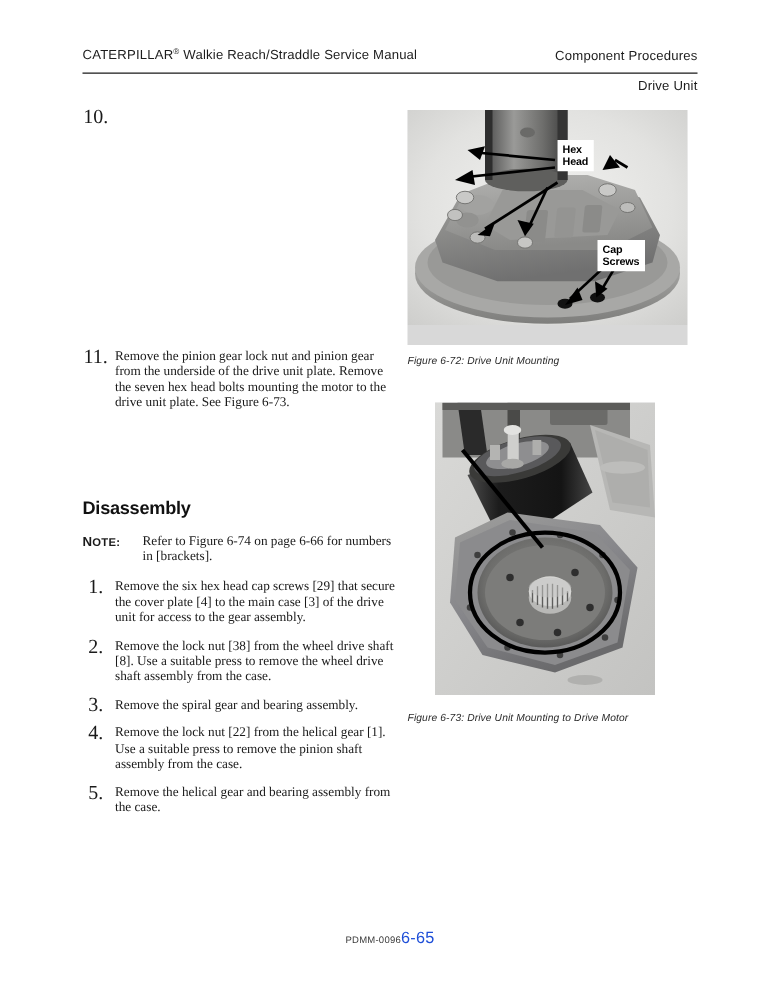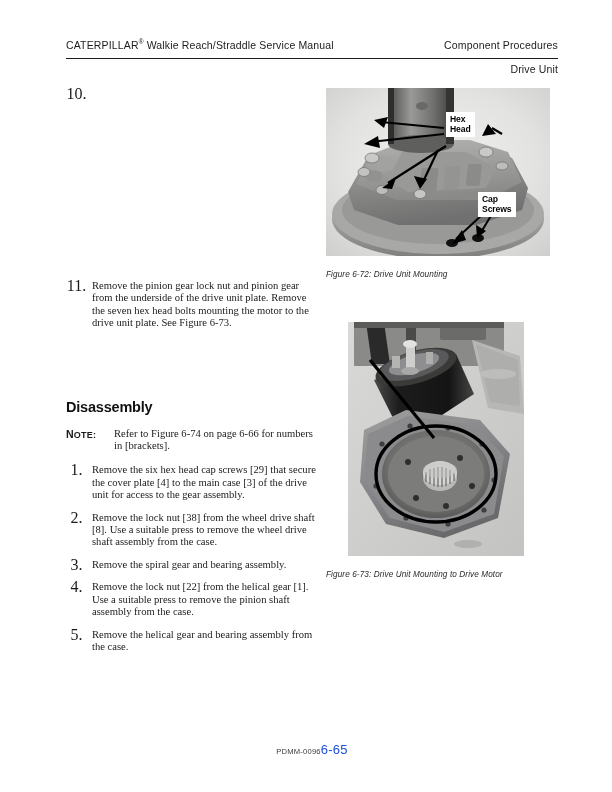--- a/index.html
+++ b/index.html
@@ -214,21 +214,21 @@
       <span class="marker">4.</span>
       <span>Remove the lock nut [22] from the helical gear [1]. Use a suitable press to remove the pinion shaft assembly from the case.</span>
     </div>
     <div class="num-item">
       <span class="marker">5.</span>
       <span>Remove the helical gear and bearing assembly from the case.</span>
     </div>
   </div>
 
   <div class="fig-wrap" style="left:326px; top:88px;">
-    <div class="photo" style="width:224px;height:168px;">
+    <div class="photo" style="width:224px;height:188px;">
       <svg width="224" height="172" viewBox="0 0 224 172">
         <defs>
           <radialGradient id="g72bg" cx="50%" cy="45%" r="75%">
             <stop offset="0%" stop-color="#f2f2f0"></stop>
             <stop offset="60%" stop-color="#e2e2e0"></stop>
             <stop offset="100%" stop-color="#cdcdcb"></stop>
           </radialGradient>
           <linearGradient id="gBase" x1="0" y1="0" x2="0" y2="1">
             <stop offset="0%" stop-color="#b9b9b7"></stop>
             <stop offset="55%" stop-color="#9d9d9b"></stop>
@@ -309,21 +309,21 @@
           <polygon points="151,150 150,137 160,143"></polygon>
         </g>
       </svg>
 
       <div class="callout" style="left:120px; top:24px;">Hex
 Head</div>
       <div class="callout" style="left:152px; top:104px;">Cap
 Screws</div>
     </div>
   </div>
-  <div class="fig-caption" style="left:326px; top:270px;">Figure 6-72:  Drive Unit Mounting</div>
+  <div class="fig-caption" style="left:326px; top:284px;">Figure 6-72:  Drive Unit Mounting</div>
 
   <div class="fig-wrap" style="left:348px; top:322px;">
     <div class="photo" style="width:176px;height:234px;">
       <svg width="176" height="234" viewBox="0 0 176 234">
         <defs>
           <linearGradient id="gFloor" x1="0" y1="0" x2="1" y2="1">
             <stop offset="0%" stop-color="#d9d9d7"></stop>
             <stop offset="100%" stop-color="#c3c3c1"></stop>
           </linearGradient>
           <linearGradient id="gDrum" x1="0" y1="0" x2="1" y2="0">

